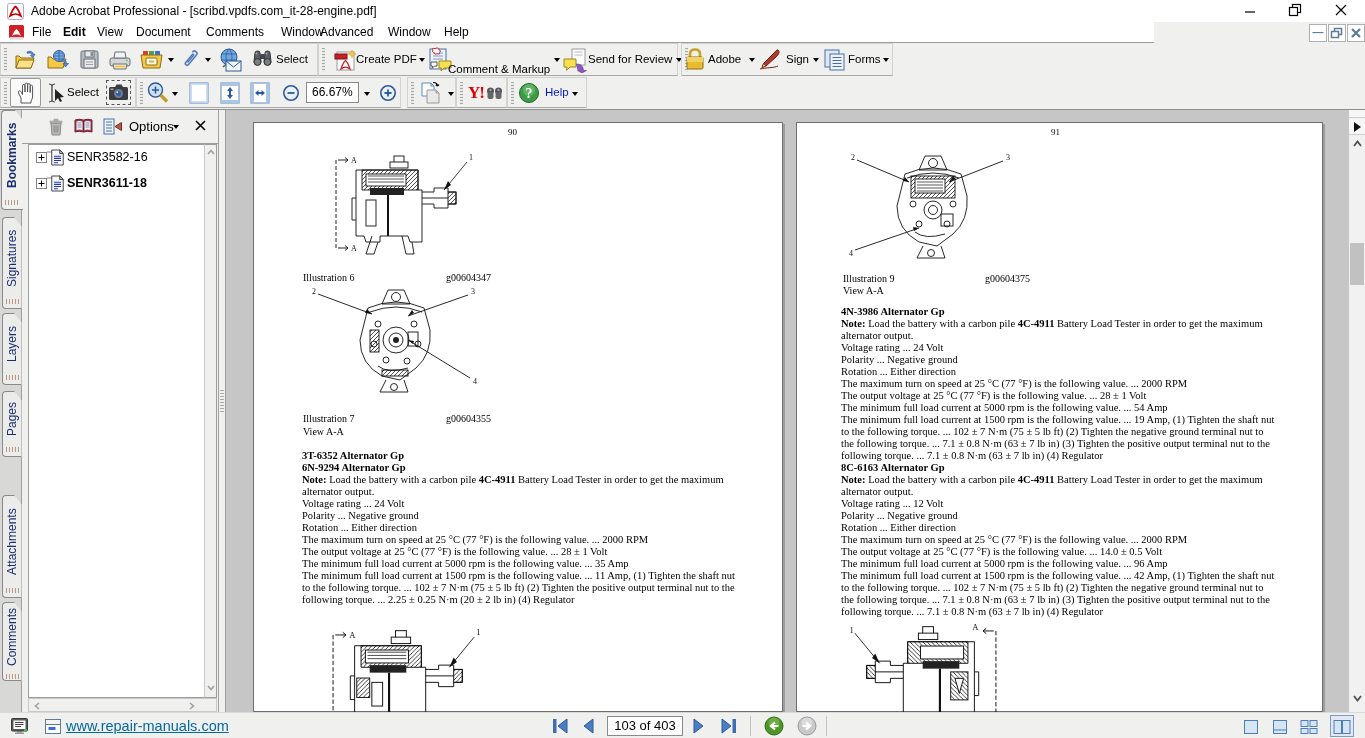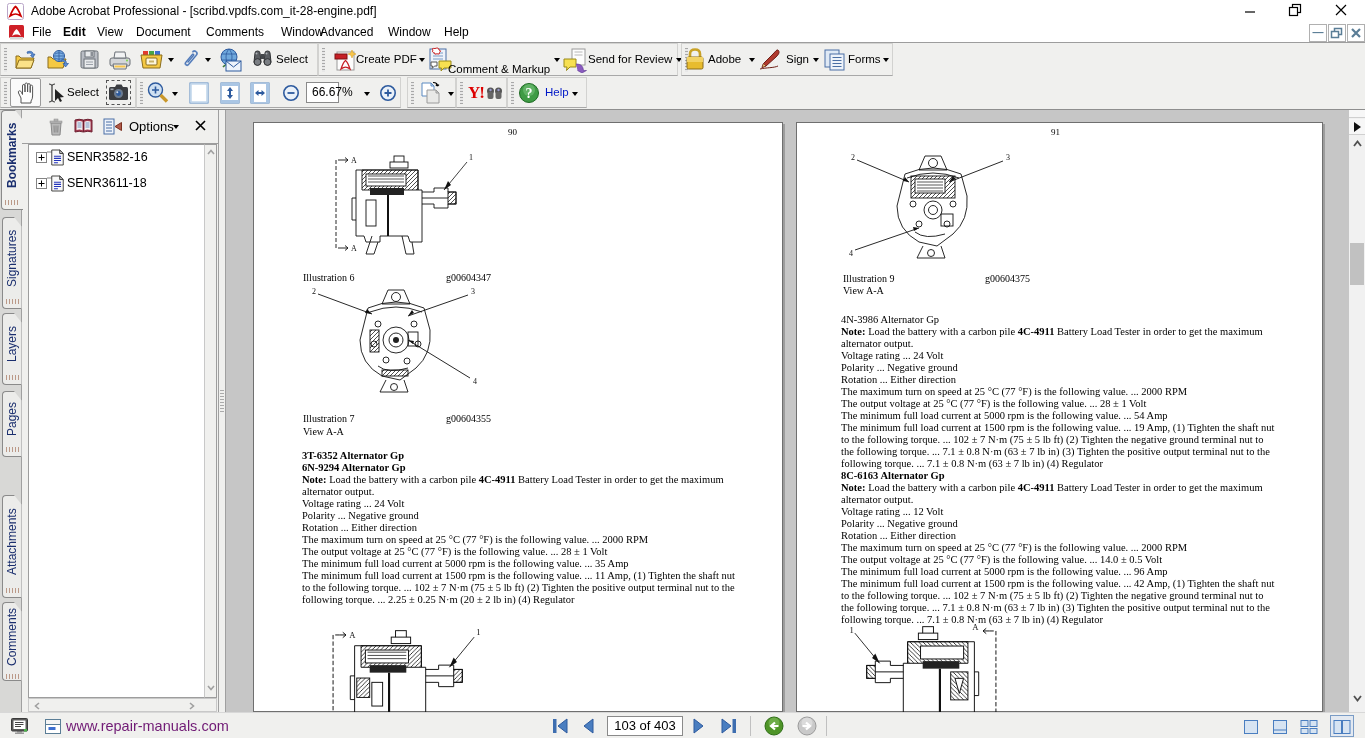--- a/index.html
+++ b/index.html
@@ -24,21 +24,21 @@
     </svg>
   <svg class="abs" style="left:1288px;top:3px;" width="14" height="14" viewBox="0 0 14 14">
       <rect x="4.5" y="1.5" width="8" height="8" fill="none" stroke="#000" stroke-width="1.2"></rect>
       <rect x="1.5" y="4.5" width="8" height="8" fill="#fff" stroke="#000" stroke-width="1.2"></rect>
     </svg>
   <svg class="abs" style="left:1334px;top:3px;" width="14" height="14" viewBox="0 0 14 14">
       <path d="M2 2 L12 12 M12 2 L2 12" stroke="#000" stroke-width="1.2"></path>
     </svg>
 </div>
 
-<div class="abs" id="menubar" style="left:0;top:22px;width:1365px;height:21px;background:#fff;border-bottom:1px solid #9d9d9d;">
+<div class="abs" id="menubar" style="left:0;top:22px;width:1154px;height:21px;background:#fff;border-bottom:1px solid #9d9d9d;">
   <svg class="abs" style="left:8px;top:2px;" width="17" height="17" viewBox="0 0 17 17">
     <rect x="1" y="1" width="15" height="13" rx="1.5" fill="#cf2027"></rect>
     <path d="M4 12 C5.5 8.5 6.6 6.5 8.5 5 C10.4 6.5 11.5 8.5 13 12 C11 10.8 9.8 10.4 8.5 10.4 C7.2 10.4 6 10.8 4 12 Z" fill="#fff"></path>
     <rect x="2" y="13" width="13" height="2.5" fill="#d8d8d8"></rect>
   </svg>
   <span class="abs" style="left:32px;top:3px;font-size:12px;">File</span>
   <span class="abs" style="left:63px;top:3px;font-size:12px;font-weight:bold;">Edit</span>
   <span class="abs" style="left:97px;top:3px;font-size:12px;">View</span>
   <span class="abs" style="left:136px;top:3px;font-size:12px;">Document</span>
   <span class="abs" style="left:206px;top:3px;font-size:12px;">Comments</span>
@@ -239,21 +239,21 @@
   <svg class="abs" style="left:249px;top:5px" width="22" height="22" viewBox="0 0 22 22">
     <rect x="2" y="1" width="18" height="20" fill="#fff" stroke="#5a8ac2"></rect>
     <rect x="2" y="1" width="3" height="20" fill="#aac6e4"></rect>
       <rect x="17" y="1" width="3" height="20" fill="#aac6e4"></rect>
     <path d="M6 11 L9.5 8 L9.5 10 L12.5 10 L12.5 8 L16 11 L12.5 14 L12.5 12 L9.5 12 L9.5 14 Z" fill="#2d5a9e"></path>
   </svg>
   <svg class="abs" style="left:282px;top:7px" width="18" height="18" viewBox="0 0 18 18">
     <circle cx="9" cy="9" r="7.2" fill="#eaf1f9" stroke="#2d5a9e" stroke-width="1.6"></circle>
     <line x1="5.5" y1="9" x2="12.5" y2="9" stroke="#2d5a9e" stroke-width="1.8"></line>
   </svg>
-  <div class="abs" style="left:306px;top:5px;width:33px;height:21px;background:#fff;border:1px solid #8a8a8a;font-size:12px;line-height:19px;padding-left:5px;">66.67%</div>
+  <div class="abs" style="left:306px;top:5px;width:53px;height:21px;background:#fff;border:1px solid #8a8a8a;font-size:12px;line-height:19px;padding-left:5px;">66.67%</div>
   <span class="da abs" style="left:364px;top:15px;"></span>
   <svg class="abs" style="left:379px;top:7px" width="18" height="18" viewBox="0 0 18 18">
     <circle cx="9" cy="9" r="7.2" fill="#eaf1f9" stroke="#2d5a9e" stroke-width="1.6"></circle>
     <path d="M5.5 9 L12.5 9 M9 5.5 L9 12.5" stroke="#2d5a9e" stroke-width="1.8"></path>
   </svg>
 
   <div class="abs" style="left:407px;top:0;width:49px;height:31px;border:1px solid #d2d2d0;border-bottom-color:#a8a8a8;"></div>
   <div class="grip vgrip" style="left:411px;"></div>
   <svg class="abs" style="left:418px;top:4px" width="26" height="25" viewBox="0 0 26 25">
     <path d="M4 2 L13 2 L16 5 L16 15 L4 15 Z" fill="#fff" stroke="#5a8ac2"></path>
@@ -367,21 +367,21 @@
           <path d="M2.5 5.5 L8.5 5.5 M5.5 2.5 L5.5 8.5" stroke="#000"></path>
         </svg>
       <svg class="abs" style="left:13px;top:5px" width="7" height="2" viewBox="0 0 7 2">
           <line x1="0" y1="1" x2="7" y2="1" stroke="#848484"></line>
         </svg>
       <svg class="abs" style="left:16px;top:3px" width="15" height="17" viewBox="0 0 17 19">
         <path d="M2 1 L11 1 L15 5 L15 18 L2 18 Z" fill="#f8f8f8" stroke="#30302f"></path>
         <path d="M11 1 L11 5 L15 5 Z" fill="#d0d0d0" stroke="#30302f"></path>
         <path d="M4.5 8 L12.5 8 M4.5 10.5 L12.5 10.5 M4.5 13 L12.5 13 M4.5 15.5 L9 15.5" stroke="#2233bb" stroke-width="1.2"></path>
       </svg>
-      <span class="abs" style="left:33px;top:4px;font-size:12.5px;color:#000;">SENR3611-18</span>
+      <span class="abs" style="left:33px;top:4px;font-size:12.5px;color:#000;font-weight:bold;">SENR3611-18</span>
     </div>
   </div>
 
   <div class="abs" style="left:204px;top:34px;width:13px;height:554px;background:#f0f0ee;border:1px solid #9d9d9d;border-left-color:#c8c8c8;">
     <svg class="abs" style="left:2px;top:4px" width="8" height="6" viewBox="0 0 8 6">
         <path d="M1 5 L4 1.5 L7 5" fill="none" stroke="#a0a0a0" stroke-width="1.6"></path>
       </svg>
     <svg class="abs" style="left:2px;top:540px" width="8" height="6" viewBox="0 0 8 6">
         <path d="M1 1 L4 4.5 L7 1" fill="none" stroke="#a0a0a0" stroke-width="1.6"></path>
       </svg>
@@ -428,21 +428,21 @@
     <rect x="6" y="13" width="5" height="1.5" fill="#777"></rect>
       <rect x="4" y="14.5" width="9" height="1.5" fill="#999"></rect>
     <rect x="13" y="11" width="3" height="2.5" fill="#4ab54a"></rect>
   </svg>
   <svg class="abs" style="left:45px;top:6px" width="16" height="15" viewBox="0 0 16 15">
     <rect x="0.5" y="0.5" width="15" height="14" fill="#fff" stroke="#5a7d96"></rect>
     <rect x="1" y="1" width="14" height="4" fill="#f4f4f4"></rect>
     <line x1="1" y1="5.5" x2="15" y2="5.5" stroke="#5a7d96"></line>
     <rect x="3.5" y="8" width="7" height="3" fill="#3d6fd0"></rect>
   </svg>
-  <span class="abs" style="left:66px;top:5px;font-size:14.5px;color:#701a75;">www.repair-manuals.com</span>
+  <span class="abs" style="left:66px;top:5px;font-size:14.5px;color:#0369a1;text-decoration:underline;">www.repair-manuals.com</span>
 
   <svg class="abs" style="left:551px;top:5px" width="18" height="16" viewBox="0 0 18 16">
       <rect x="2" y="1" width="3.5" height="14" fill="#3e6eb0"></rect>
       <path d="M16 1 L7 8 L16 15 Z" fill="#4a7ec0" stroke="#2d5a9e"></path>
     </svg>
   <svg class="abs" style="left:580px;top:5px" width="16" height="16" viewBox="0 0 16 16">
       <path d="M13 1 L4 8 L13 15 Z" fill="#4a7ec0" stroke="#2d5a9e"></path>
     </svg>
   <div class="abs" style="left:607px;top:3px;width:76px;height:20px;background:#fff;border:1px solid #8a8a8a;font-size:13px;text-align:center;line-height:18px;">103 of 403</div>
   <svg class="abs" style="left:691px;top:5px" width="16" height="16" viewBox="0 0 16 16">
@@ -647,21 +647,21 @@
       <text x="6" y="12" font-size="8" font-family="Liberation Serif" stroke="none" fill="#111">2</text>
       <text x="161" y="12" font-size="8" font-family="Liberation Serif" stroke="none" fill="#111">3</text>
       <text x="4" y="108" font-size="8" font-family="Liberation Serif" stroke="none" fill="#111">4</text>
     </g>
   </svg>
   <div class="abs" style="left:843px;top:163px;font-size:10px;">Illustration 9</div>
   <div class="abs" style="left:985px;top:163px;font-size:10px;">g00604375</div>
   <div class="abs" style="left:843px;top:175px;font-size:10px;">View A-A</div>
 
   <div class="abs" style="left:841px;top:196px;font-size:10.5px;line-height:12px;white-space:nowrap;">
-    <div style="font-weight:normal;margin-top:8px;">4N-3986 Alternator Gp</div>
+    <div style="font-weight:bold;">4N-3986 Alternator Gp</div>
     <div><b>Note:</b> Load the battery with a carbon pile <b>4C-4911</b> Battery Load Tester in order to get the maximum</div>
     <div>alternator output.</div>
     <div>Voltage rating ... 24 Volt</div>
     <div>Polarity ... Negative ground</div>
     <div>Rotation ... Either direction</div>
     <div>The maximum turn on speed at 25 °C (77 °F) is the following value. ... 2000 RPM</div>
     <div>The output voltage at 25 °C (77 °F) is the following value. ... 28 ± 1 Volt</div>
     <div>The minimum full load current at 5000 rpm is the following value. ... 54 Amp</div>
     <div>The minimum full load current at 1500 rpm is the following value. ... 19 Amp, (1) Tighten the shaft nut</div>
     <div>to the following torque. ... 102 ± 7 N·m (75 ± 5 lb ft) (2) Tighten the negative ground terminal nut to</div>

